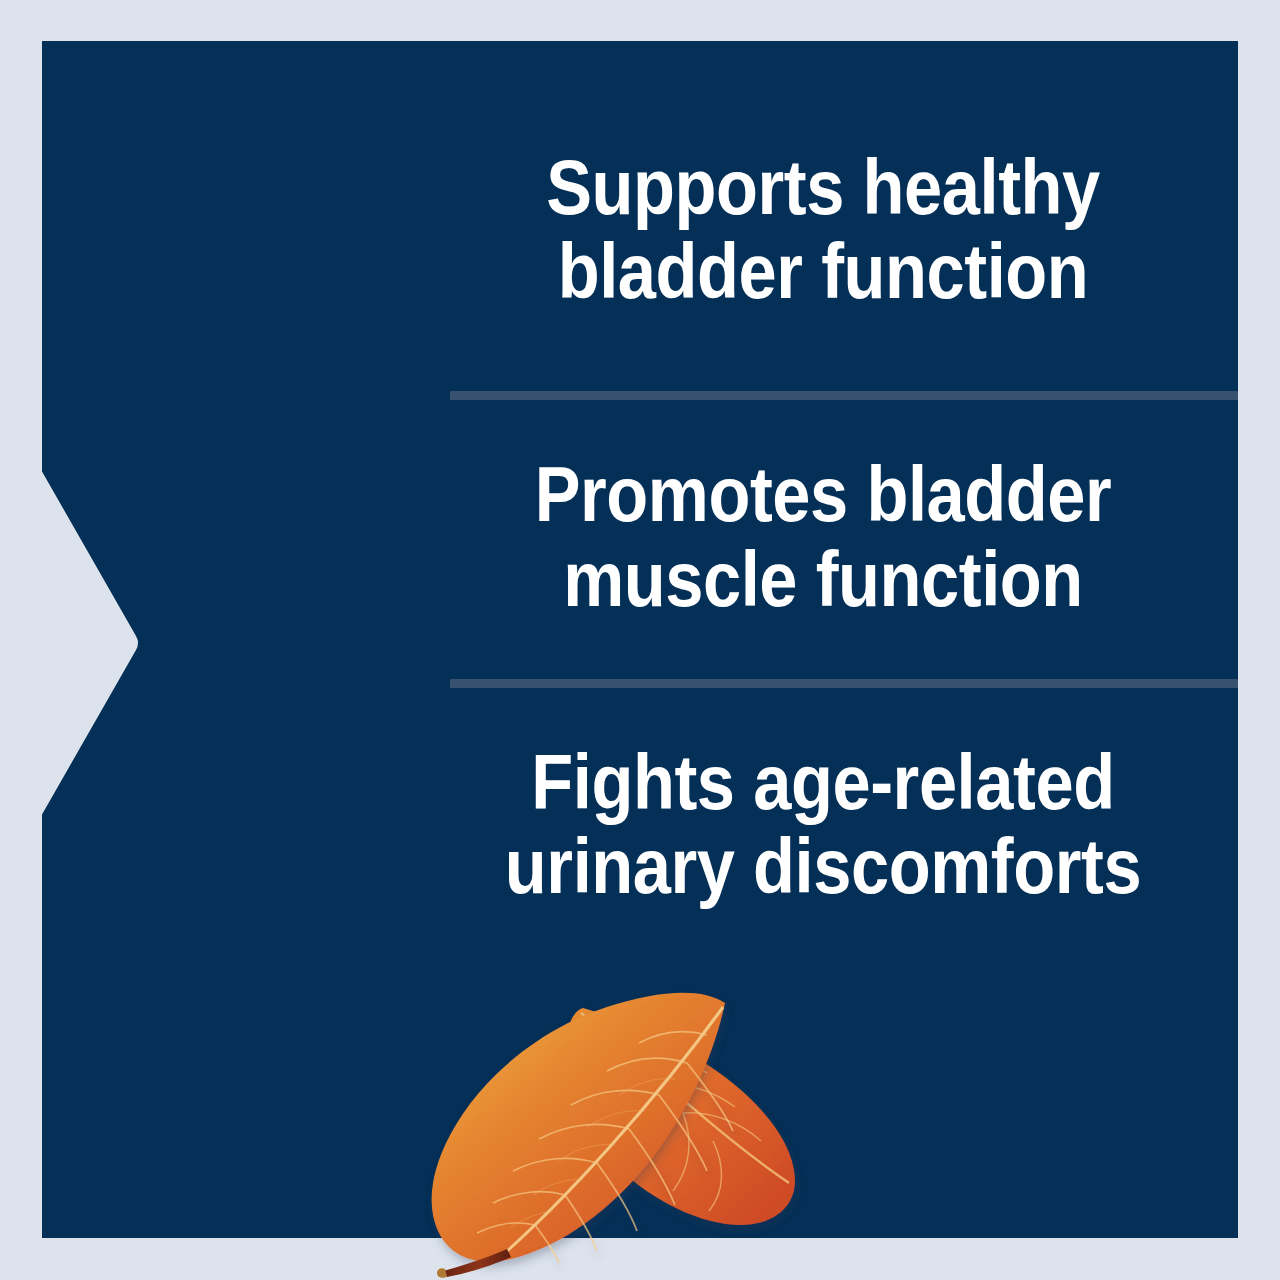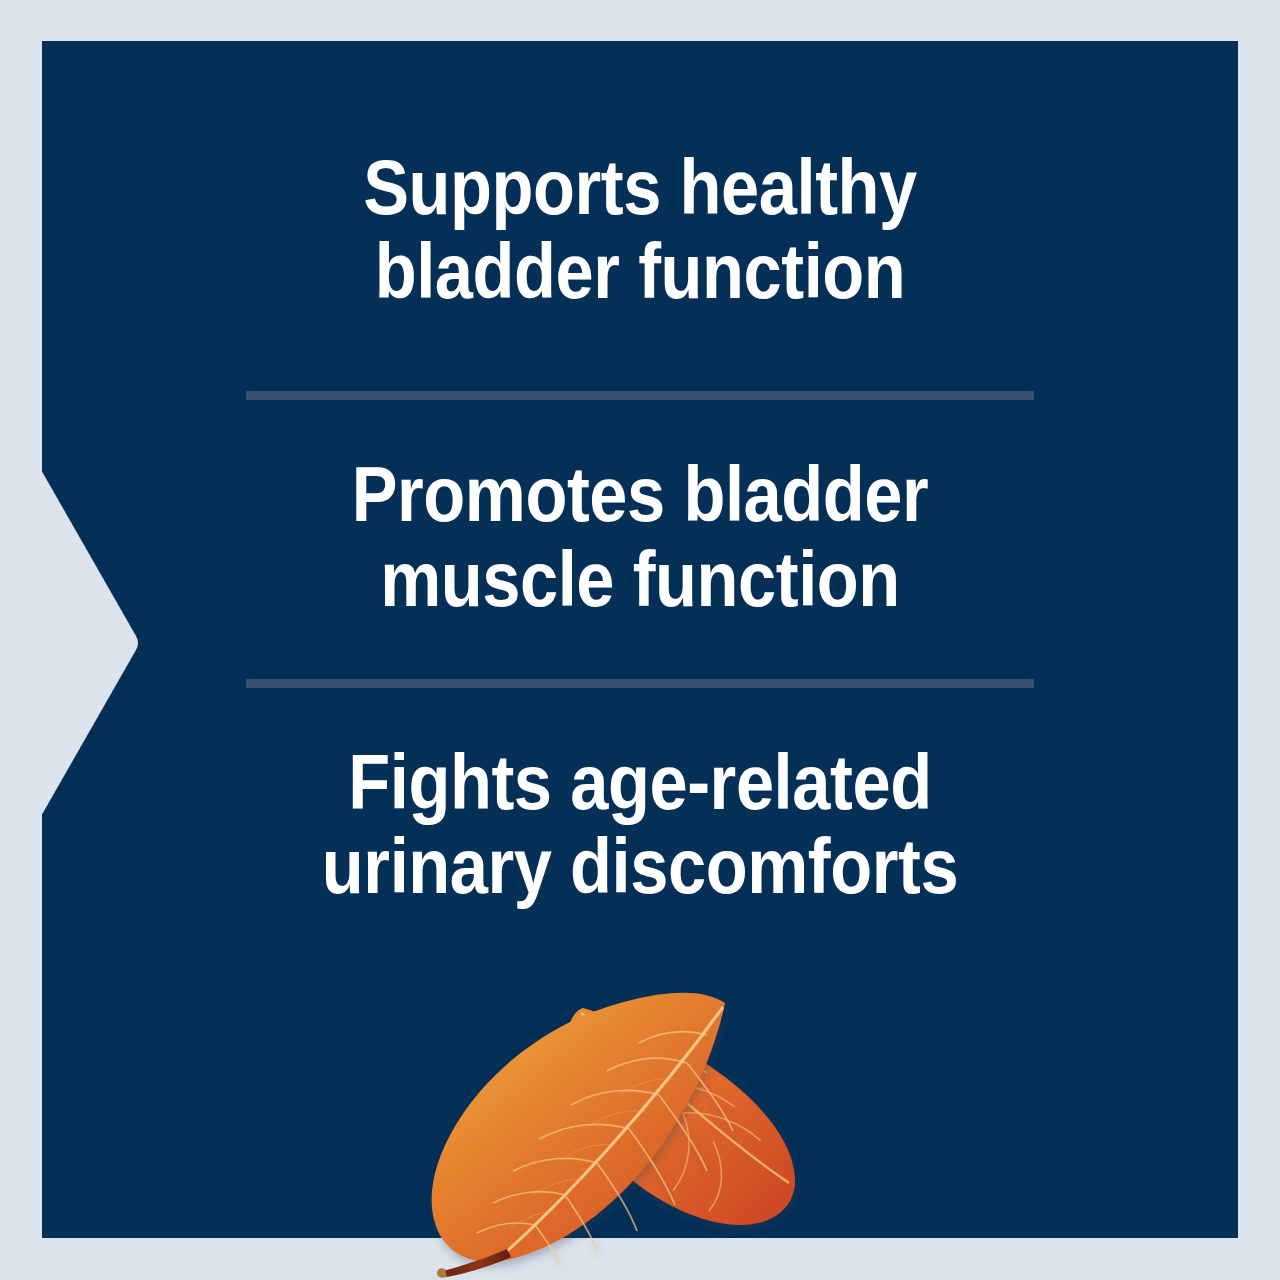--- a/index.html
+++ b/index.html
@@ -35,21 +35,21 @@
   }
   
   #benefits {
     position: absolute;
     left: 42px;
     top: 41px;
     width: 1196px;
     height: 910px;
     display: flex;
     flex-direction: column;
-    align-items: center;
+    align-items: flex-end;
     padding-top: 104px;
     box-sizing: border-box;
   }
   .benefit {
     width: 830px;
     text-align: center;
     color: #ffffff;
     font-weight: 700;
     font-size: 78px;
     line-height: 1.08;

